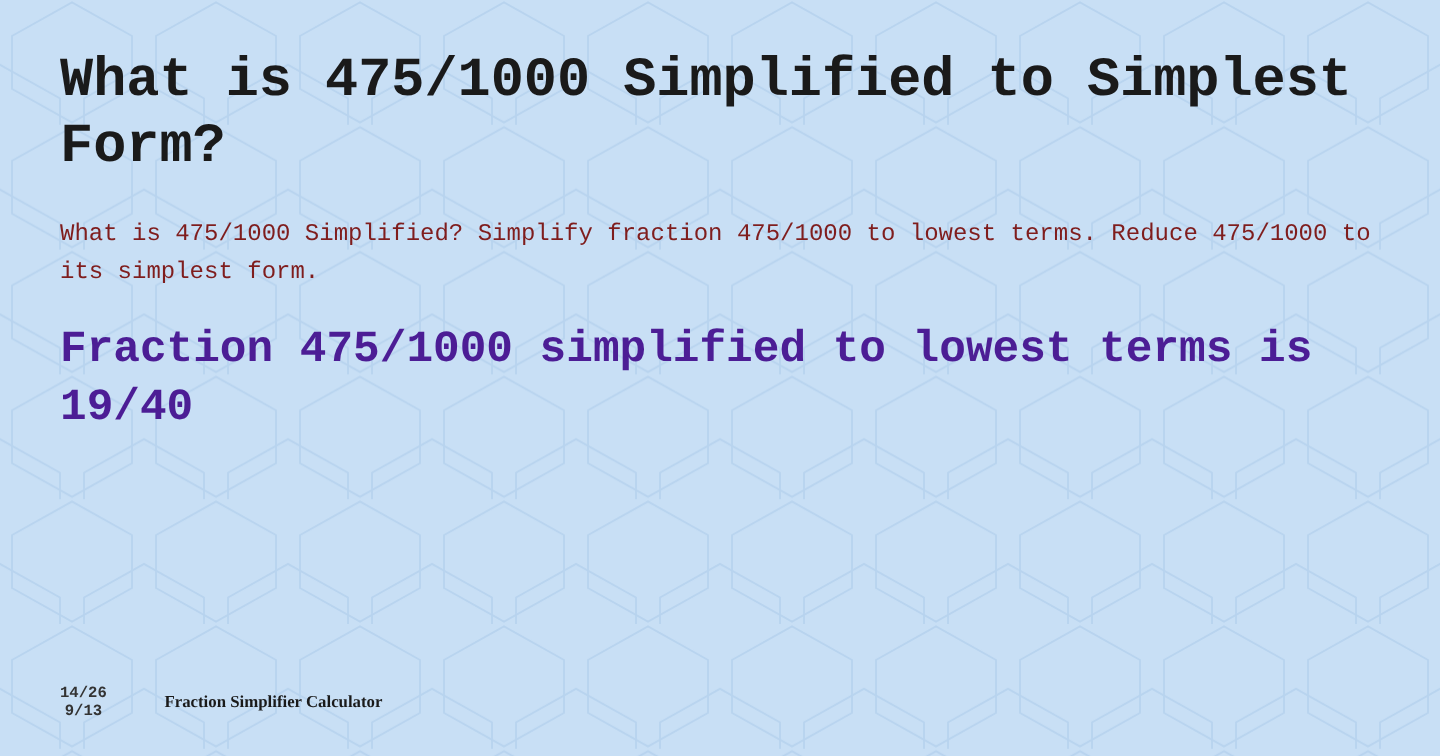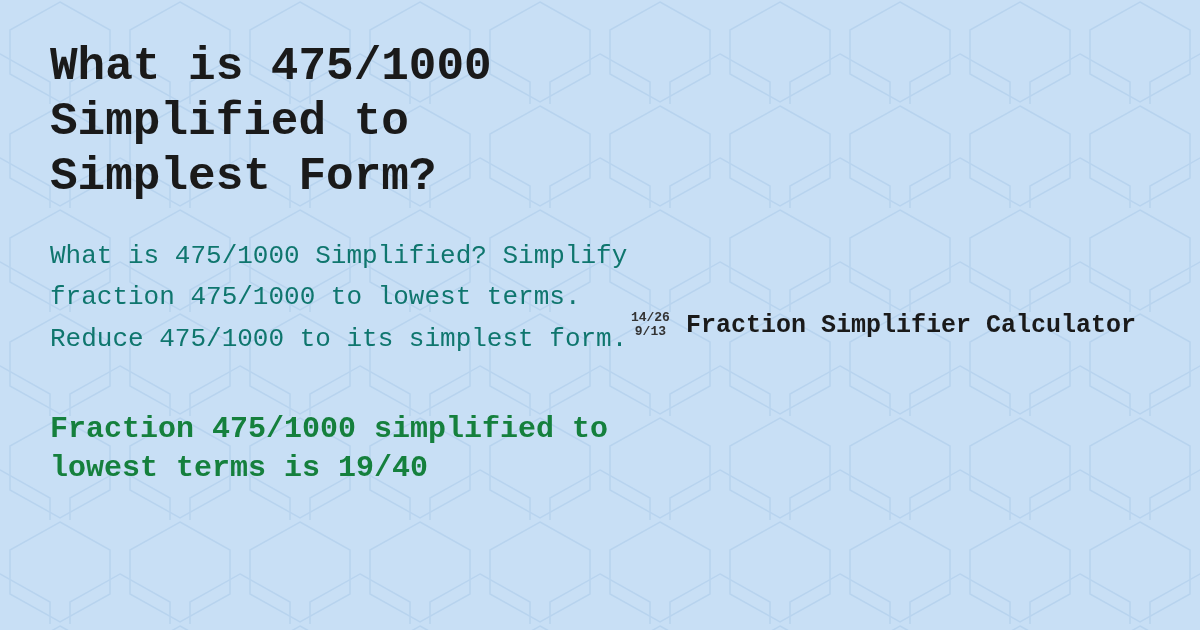--- a/index.html
+++ b/index.html
@@ -24,85 +24,86 @@
       left: 0;
       width: 100%;
       height: 100%;
       z-index: 0;
       opacity: 0.5;
     }
 
     .content {
       position: relative;
       z-index: 1;
-      padding: 40px 64px 30px 50px;
+      padding: 40px 24px 30px 50px;
       height: 100%;
       display: flex;
-      flex-direction: row;
+      flex-direction: column;
       justify-content: space-between;
     }
 
     .main-content {
       flex: 1;
     }
 
     .title {
       font-size: 46px;
       font-weight: 900;
       color: #1a1a1a;
       line-height: 1.2;
       margin-bottom: 30px;
       font-family: 'Courier New', Courier, monospace;
     }
 
     .description {
-      font-size: 26px;
-      color: #0f766e;
+      font-size: 20px;
+      color: #7f1d1d;
       line-height: 1.6;
-      margin-bottom: 50px;
+      margin-bottom: 24px;
       font-family: 'Courier New', Courier, monospace;
     }
 
     .result {
-      font-size: 30px;
+      font-size: 37px;
       font-weight: 900;
-      color: #15803d;
+      color: #4c1d95;
       line-height: 1.3;
       font-family: 'Courier New', Courier, monospace;
     }
 
     .footer {
       display: flex;
       align-items: center;
       justify-content: space-between;
       padding-top: 10px;
     }
 
     .footer-left {
       display: flex;
       align-items: center;
-      gap: 16px;
+      gap: 1px;
     }
 
     .fraction-stack {
       display: flex;
       flex-direction: column;
       align-items: center;
       font-size: 13px;
       font-weight: bold;
       color: #333;
       line-height: 1.1;
       font-family: 'Courier New', Courier, monospace;
     }
 
     .footer-title {
-      font-size: 25px;
+      font-size: 14px;
       font-weight: bold;
       color: #1a1a1a;
-      font-family: Liberation Mono, monospace;
+      font-family: Liberation Serif, serif;
+      margin-left: 47px;
     }
 
     .logo {
       display: flex;
       align-items: center;
       gap: 5px;
     }
 
     .logo-text {
       font-size: 26px;

